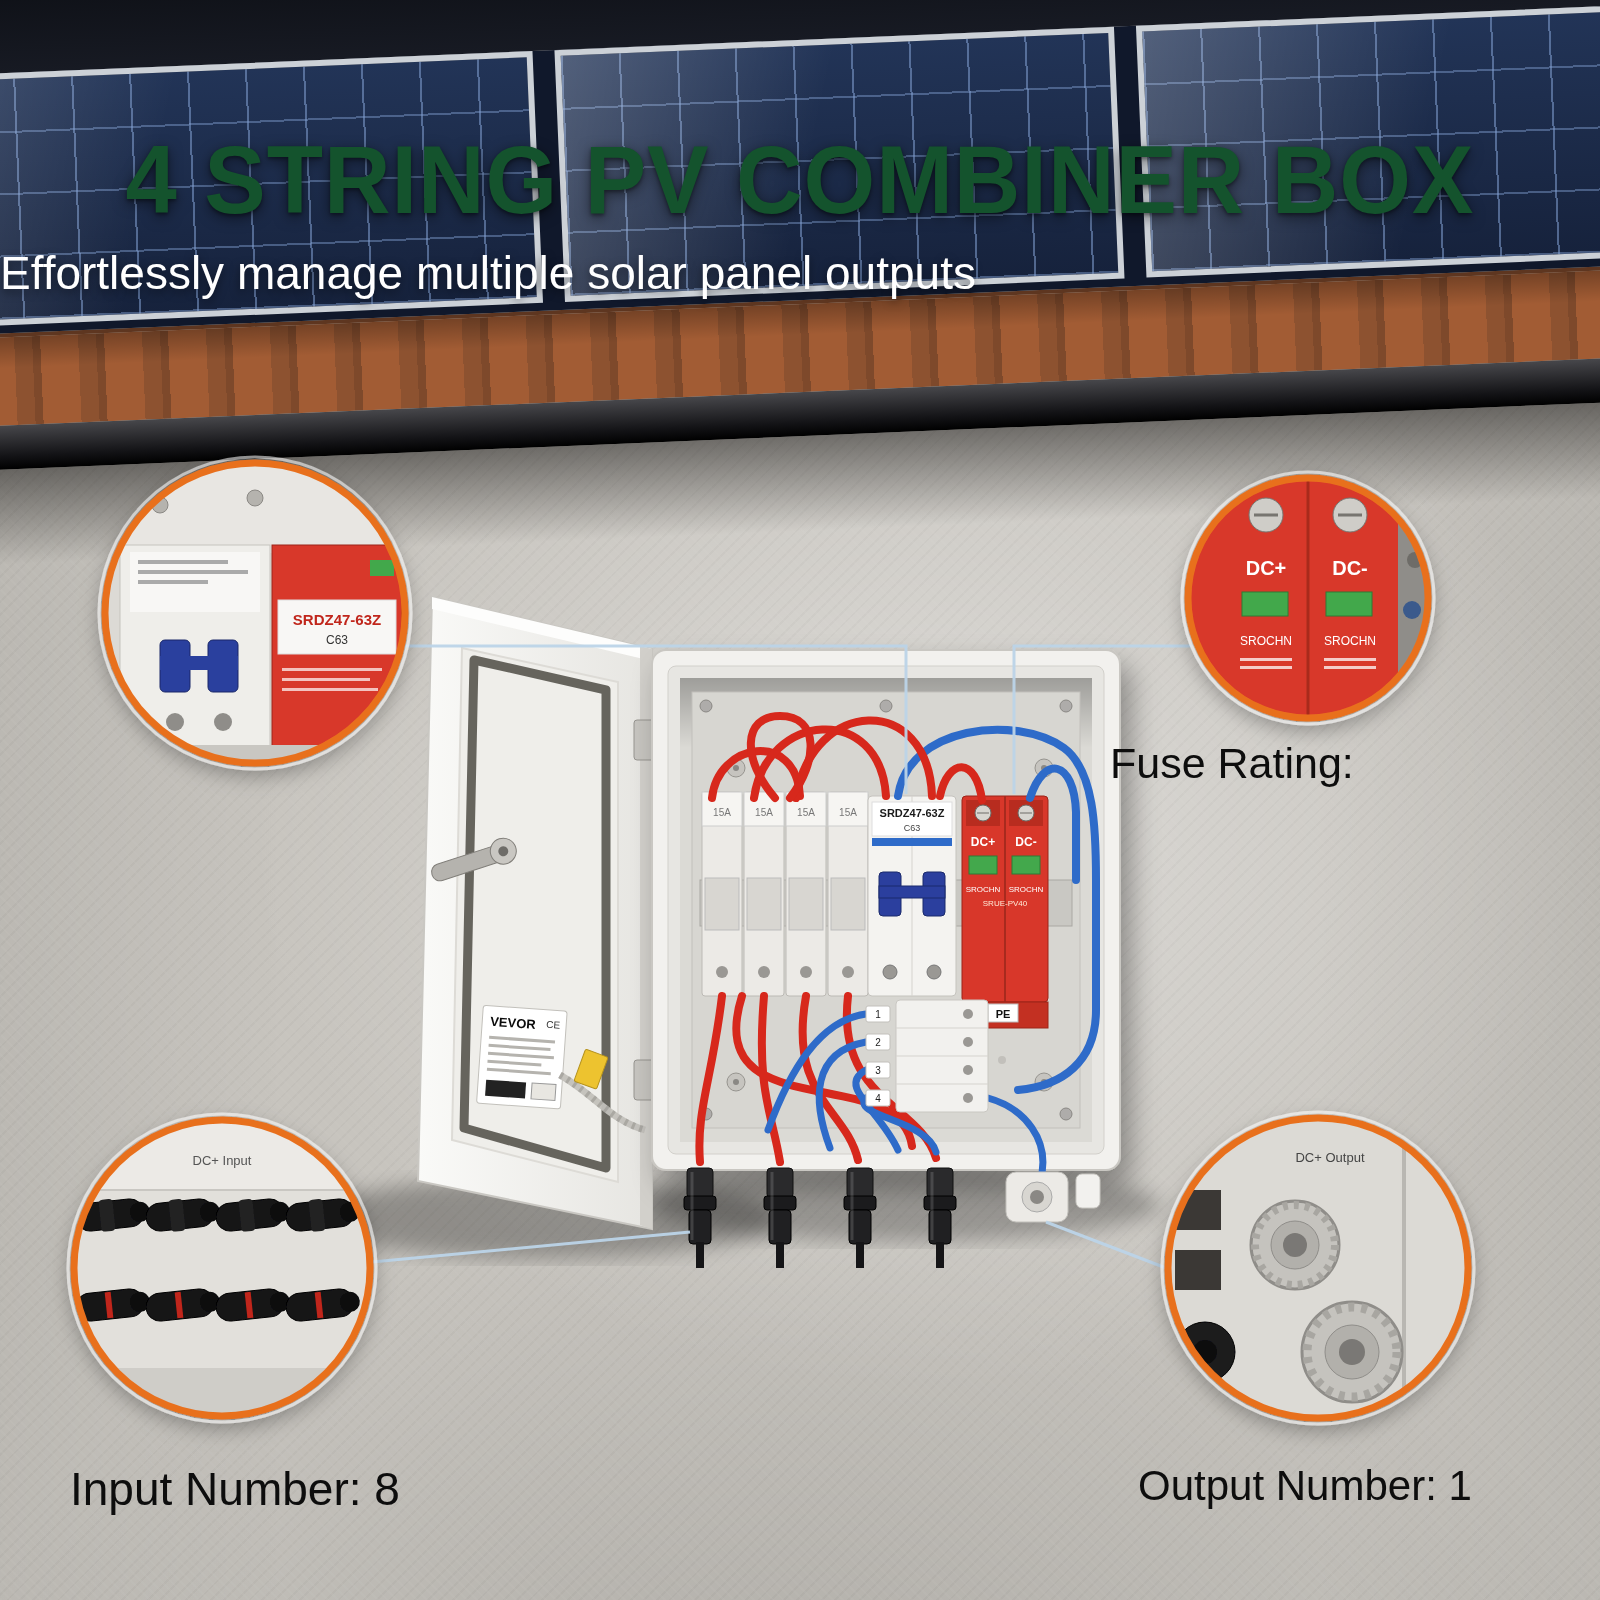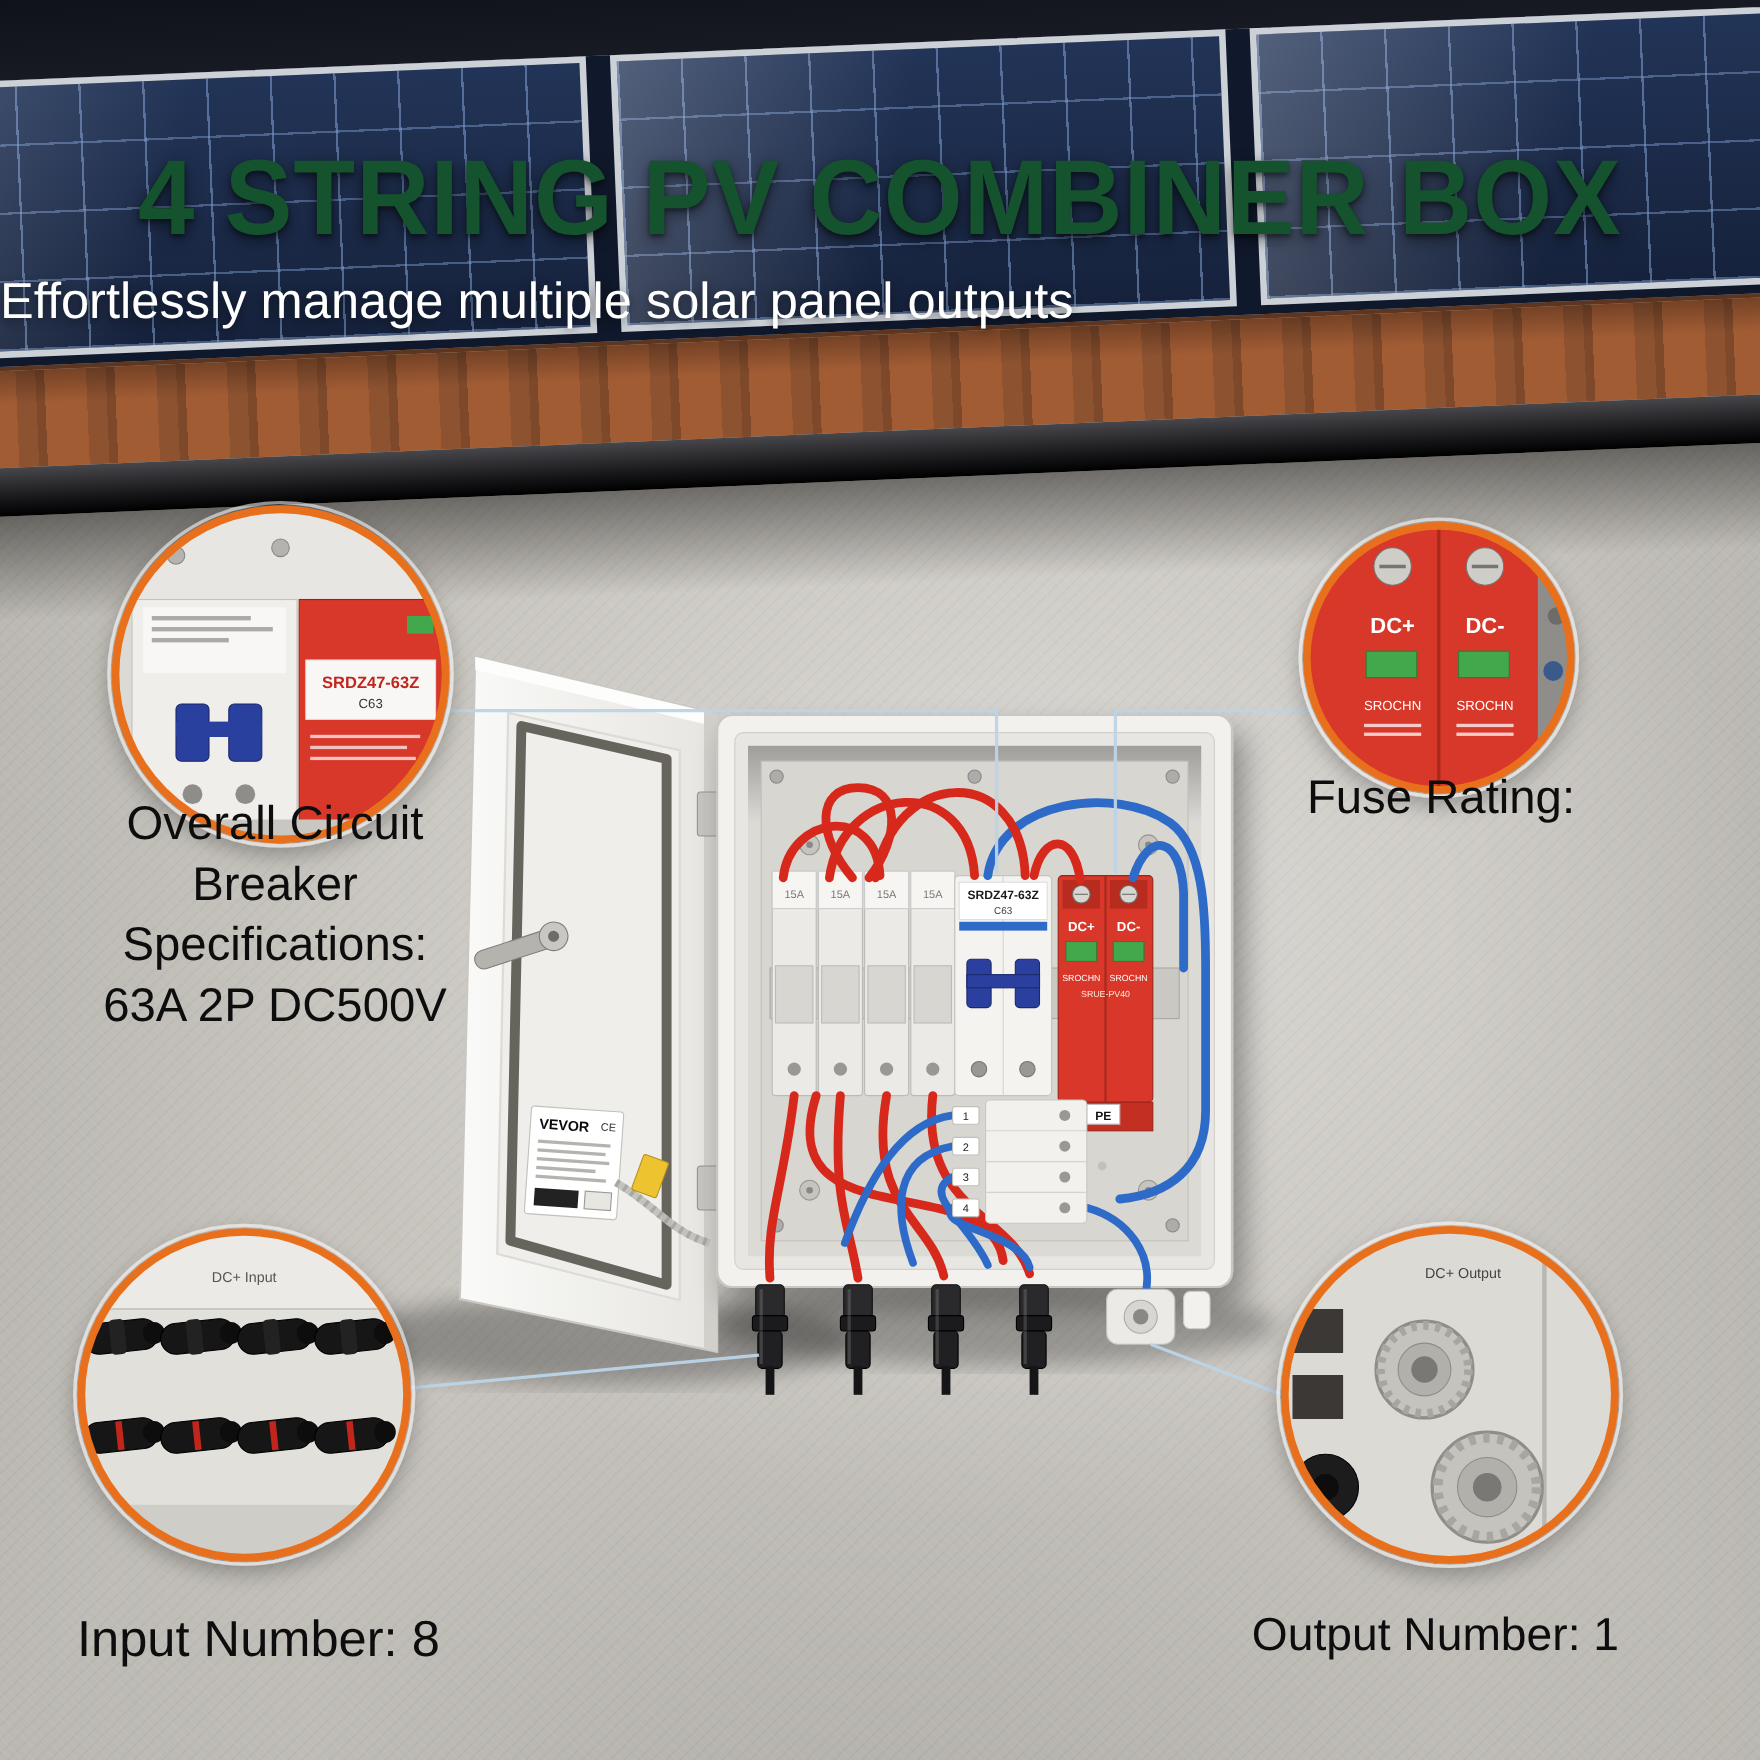--- a/index.html
+++ b/index.html
@@ -31,21 +31,21 @@
   .title{position:absolute;top:124px;left:0;width:1600px;text-align:center;color:#14532d;
     font-size:97px;font-weight:800;letter-spacing:1px;
     text-shadow:0 4px 14px rgba(0,0,0,.5),0 2px 4px rgba(0,0,0,.4);z-index:5}
   .title>span{display:inline-block;transform:scaleX(.95)}
   .subtitle{position:absolute;top:246px;left:0;width:1600px;color:#fff;
     font-size:46px;font-weight:400;text-shadow:0 3px 10px rgba(0,0,0,.5);z-index:5}
   .art{position:absolute;left:0;top:0;z-index:4}
   .callout-text{position:absolute;color:#0d0d0d;z-index:6}
   .callout-text span{display:block}
   .t-breaker{left:40px;top:722px;width:420px;text-align:center;font-size:43px;line-height:1.28}
-  .t-fuse{left:1110px;top:698px;width:400px;text-align:center;font-size:43px;line-height:1.28}
+  .t-fuse{left:1110px;top:736px;width:400px;text-align:left;font-size:43px;line-height:1.28}
   .t-input{left:70px;top:1462px;font-size:46px}
   .t-output{left:1138px;top:1462px;font-size:42px}
 </style>
 </head>
 <body>
 
 <div class="stage">
 
   <div class="wall-shade"></div>
   <div class="speckle"></div>
@@ -453,25 +453,19 @@
           <circle cx="1352" cy="1352" r="13" fill="#7a7874"></circle>
         </g>
         <circle cx="1205" cy="1352" r="30" fill="#1b1b1d" stroke="#000"></circle>
         <circle cx="1205" cy="1352" r="12" fill="#0c0c0e"></circle>
       </g>
       <circle cx="1318" cy="1268" r="156" fill="none" stroke="rgba(255,255,255,.55)" stroke-width="3"></circle>
       <circle cx="1318" cy="1268" r="150" fill="none" stroke="#e8701f" stroke-width="7"></circle>
     </g>
   </svg>
 
-  <div class="callout-text t-breaker">
-    <span>Overall Circuit</span>
-    <span>Breaker</span>
-    <span>Specifications:</span>
-    <span>63A 2P DC500V</span>
-  </div>
   <div class="callout-text t-fuse">
     <span>Fuse Rating:</span>
   </div>
   <div class="callout-text t-input">Input Number: 8</div>
   <div class="callout-text t-output">Output Number: 1</div>
 
 </div>
 
 </body></html>

